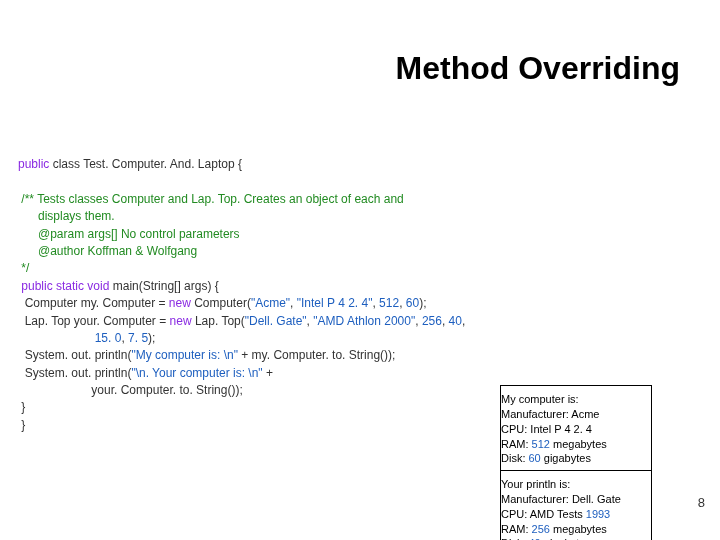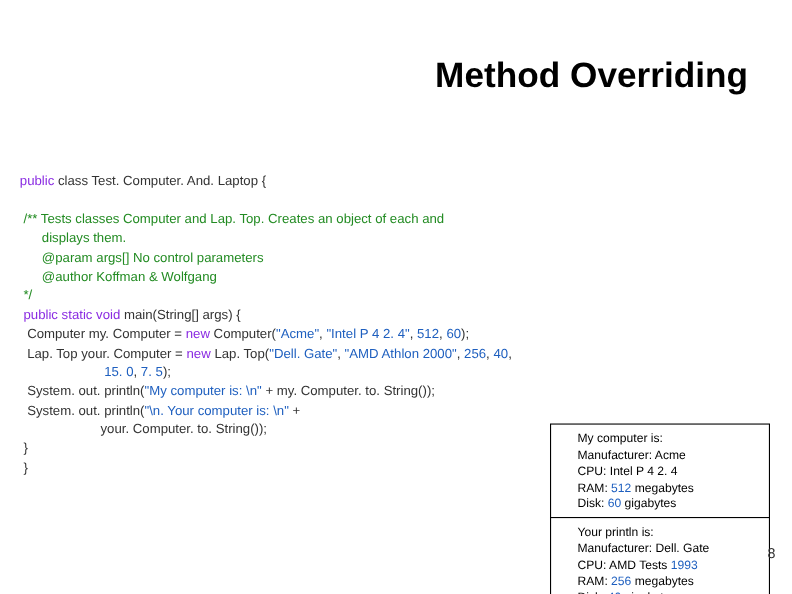--- a/index.html
+++ b/index.html
@@ -30,21 +30,21 @@
     white-space: pre;
     margin-top: 36px;
   }
   .kw-purple { color: #8a2be2; }
   .txt { color: #333; }
   .green { color: #228B22; }
   .blue { color: #1e5fbf; }
   .output-box {
     position: absolute;
     border: 1.5px solid #000;
-    padding: 6px 24px;
+    padding: 6px 0;
     font-size: 11px;
     line-height: 1.35;
     background: #fff;
     white-space: pre;
   }
   .out1 { top: 385px; left: 500px; width: 150px; }
   .out2 { top: 470px; left: 500px; width: 150px; }
   .num-blue { color: #1e5fbf; }
   .page-num {
     position: absolute;

